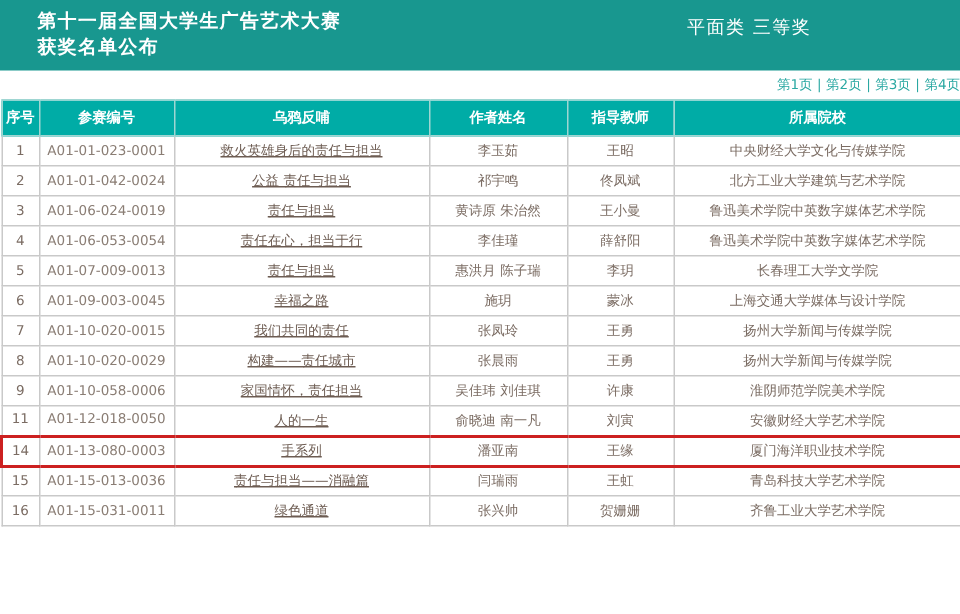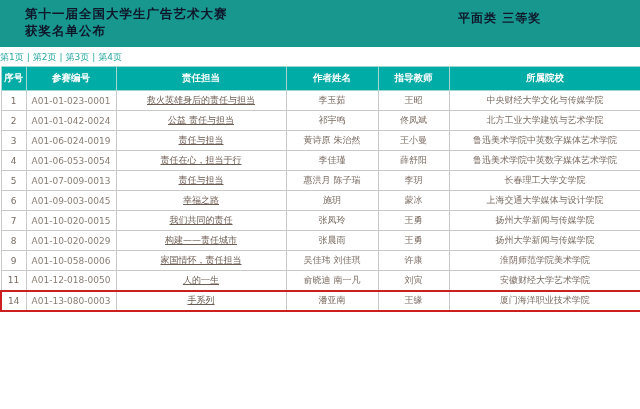--- a/index.html
+++ b/index.html
@@ -6,29 +6,29 @@
   body{
     width:640px;height:409px;overflow:hidden;background:#fff;
     font-family:"DejaVu Sans","Liberation Sans",sans-serif;
     -webkit-font-smoothing:antialiased;
   }
   .page{position:relative;width:640px;height:409px;}
 
   
   .banner{
     position:absolute;top:0;left:0;width:640px;height:47px;
-    background:var(--banner,#18978f);color:#0f172a;
+    background:var(--banner,#18978f);color:#ffffff;
   }
   .banner-title{position:absolute;left:25px;top:6px;font-size:12.5px;font-weight:bold;line-height:1.35;letter-spacing:1px;}
-  .banner-category{position:absolute;left:458px;top:10px;font-size:12px;font-weight:bold;letter-spacing:1px;}
+  .banner-category{position:absolute;left:458px;top:10px;font-size:12px;font-weight:normal;letter-spacing:1px;}
 
   
   .pagination{
     position:absolute;top:49px;left:0;width:640px;height:16px;
-    text-align:left;font-size:9px;line-height:16px;
+    text-align:right;font-size:9px;line-height:16px;
   }
   .pagination a{color:var(--link,#2aa8a2);text-decoration:none;cursor:pointer;}
   .pagination .sep{color:var(--link,#2aa8a2);margin:0 3px;}
 
   
   table.awards{
     position:absolute;top:66px;left:0;width:640px;
     border-collapse:collapse;table-layout:fixed;
     font-size:9px;color:var(--body,#7b6c63);
   }
@@ -68,21 +68,21 @@
         <col style="width:90px">
         <col style="width:170px">
       <col style="width:92px">
         <col style="width:71px">
         <col style="width:192px">
     </colgroup>
     <thead>
         <tr id="head-row">
           <th>序号</th>
           <th>参赛编号</th>
-          <th>责任担当</th>
+          <th>乌鸦反哺</th>
           <th>作者姓名</th>
           <th>指导教师</th>
           <th>所属院校</th>
         </tr>
       </thead>
     <tbody id="table-body">
         <tr>
           <td class="row-number">1</td>
           <td class="entry-id">A01-01-023-0001</td>
           <td class="work-title">救火英雄身后的责任与担当</td>
@@ -163,16 +163,32 @@
           <td class="school-name">安徽财经大学艺术学院</td>
         </tr>
         <tr class="hl">
           <td class="row-number">14</td>
           <td class="entry-id">A01-13-080-0003</td>
           <td class="work-title">手系列</td>
           <td class="author-name">潘亚南</td>
           <td class="advisor-name">王缘</td>
           <td class="school-name">厦门海洋职业技术学院</td>
         </tr>
+        <tr>
+          <td class="row-number">15</td>
+          <td class="entry-id">A01-15-013-0036</td>
+          <td class="work-title">责任与担当——消融篇</td>
+          <td class="author-name">闫瑞雨</td>
+          <td class="advisor-name">王虹</td>
+          <td class="school-name">青岛科技大学艺术学院</td>
+        </tr>
+        <tr>
+          <td class="row-number">16</td>
+          <td class="entry-id">A01-15-031-0011</td>
+          <td class="work-title">绿色通道</td>
+          <td class="author-name">张兴帅</td>
+          <td class="advisor-name">贺姗姗</td>
+          <td class="school-name">齐鲁工业大学艺术学院</td>
+        </tr>
       </tbody>
   </table>
 
 </div>
 
 </body></html>

